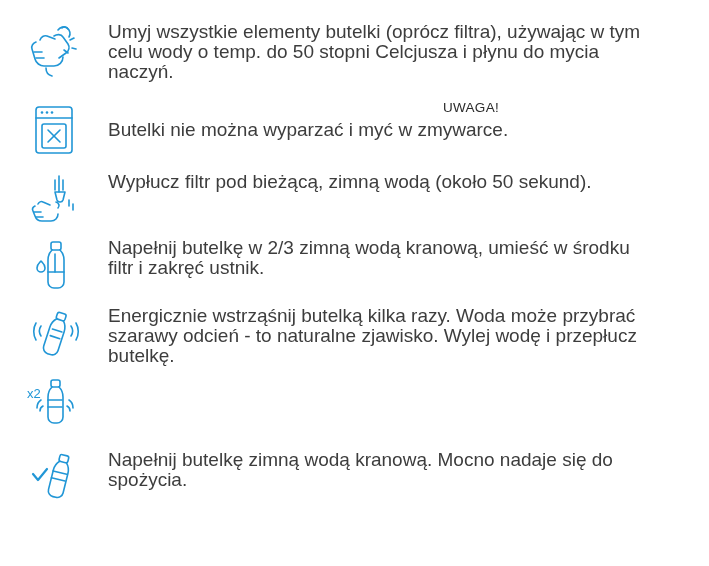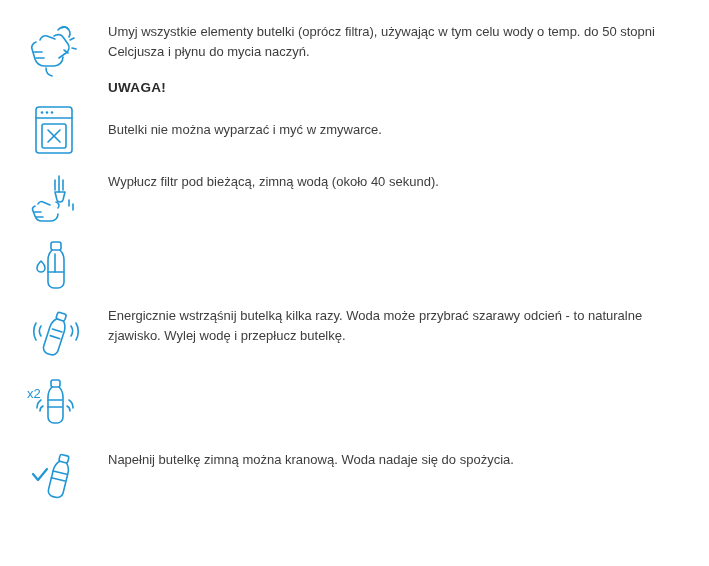--- a/index.html
+++ b/index.html
@@ -37,27 +37,27 @@
   }
   .icon-cell svg {
     display: block;
   }
   .text-cell {
     flex: 1;
     padding-right: 50px;
     box-sizing: border-box;
   }
   .step-text {
-    font-size: 13px;
+    font-size: 19px;
     line-height: 20px;
     color: #3d3d3d;
   }
   .notice {
-    text-align: left;
-    font-weight: bold;
+    text-align: right;
+    font-weight: normal;
     font-size: 13.5px;
     color: #2b2b2b;
     letter-spacing: 0.3px;
     margin: 18px 0 0 0;
     padding-right: 160px;
   }
   
   .step-1 { height: 78px; align-items: flex-start; padding-top: 12px; }
   .step-1 .icon-cell { align-items: flex-start; padding-top: 0px; }
   .step-2 { height: 84px; align-items: center; }
@@ -122,33 +122,36 @@
         <path d="M10 34c-2 1-3 3-2 5l2 5c1 3 4 5 7 5h9c4 0 7-3 7-7"></path>
         <path d="M13 32c1-2 3-3 5-2l7 3"></path>
         <path d="M9 40h7"></path>
         <path d="M11 45h7"></path>
         <path d="M31 30c3 1 4 4 2 6"></path>
         <path d="M44 28v6"></path>
         <path d="M48 32v6"></path>
       </svg>
     </div>
     <div class="text-cell">
-      <div class="step-text">Wypłucz filtr pod bieżącą, zimną wodą (około 40 sekund).</div>
+      <div class="step-text">Wypłucz filtr pod bieżącą, zimną wodą (około 50 sekund).</div>
     </div>
   </div>
 
   <div class="step step-4">
     <div class="icon-cell">
       <svg width="54" height="56" viewBox="0 0 54 56" fill="none" stroke="#2196d6" stroke-width="1.6" stroke-linecap="round" stroke-linejoin="round">
         <rect x="24" y="4" width="10" height="8" rx="2"></rect>
         <path d="M25 12c-3 3-4 6-4 10v22a6 6 0 0 0 6 6h4a6 6 0 0 0 6-6V22c0-4-1-7-4-10"></path>
         <path d="M28 16v18"></path>
         <path d="M21 34h16"></path>
         <path d="M13 24c-2 2-3 4-3 6 0 2.5 2 4 4 4s4-1.5 4-4c0-2-1-4-3-6l-1-1z"></path>
       </svg>
+    </div>
+    <div class="text-cell">
+      <div class="step-text">Napełnij butelkę w 2/3 zimną wodą kranową, umieść w środku filtr i zakręć ustnik.</div>
     </div>
   </div>
 
   <div class="step step-5">
     <div class="icon-cell">
       <svg width="58" height="56" viewBox="0 0 58 56" fill="none" stroke="#2196d6" stroke-width="1.6" stroke-linecap="round" stroke-linejoin="round">
         <g transform="rotate(18 30 28)">
           <rect x="26" y="6" width="9" height="7" rx="2"></rect>
           <path d="M27 13c-3 3-4 6-4 10v20a6 6 0 0 0 6 6h3a6 6 0 0 0 6-6V23c0-4-1-7-4-10"></path>
           <path d="M26 24h10"></path>
@@ -187,17 +190,17 @@
         <g transform="rotate(14 32 26)">
           <rect x="30" y="4" width="9" height="7" rx="2"></rect>
           <path d="M31 11c-3 3-4 6-4 10v20a6 6 0 0 0 6 6h3a6 6 0 0 0 6-6V21c0-4-1-7-4-10"></path>
           <path d="M27 22h14"></path>
           <path d="M27 29h14"></path>
         </g>
         <path d="M8 24l5 6 9-11" stroke-width="2.2"></path>
       </svg>
     </div>
     <div class="text-cell">
-      <div class="step-text">Napełnij butelkę zimną można kranową. Woda nadaje się do spożycia.</div>
+      <div class="step-text">Napełnij butelkę zimną wodą kranową. Mocno nadaje się do spożycia.</div>
     </div>
   </div>
 
 </div>
 
 </body></html>

